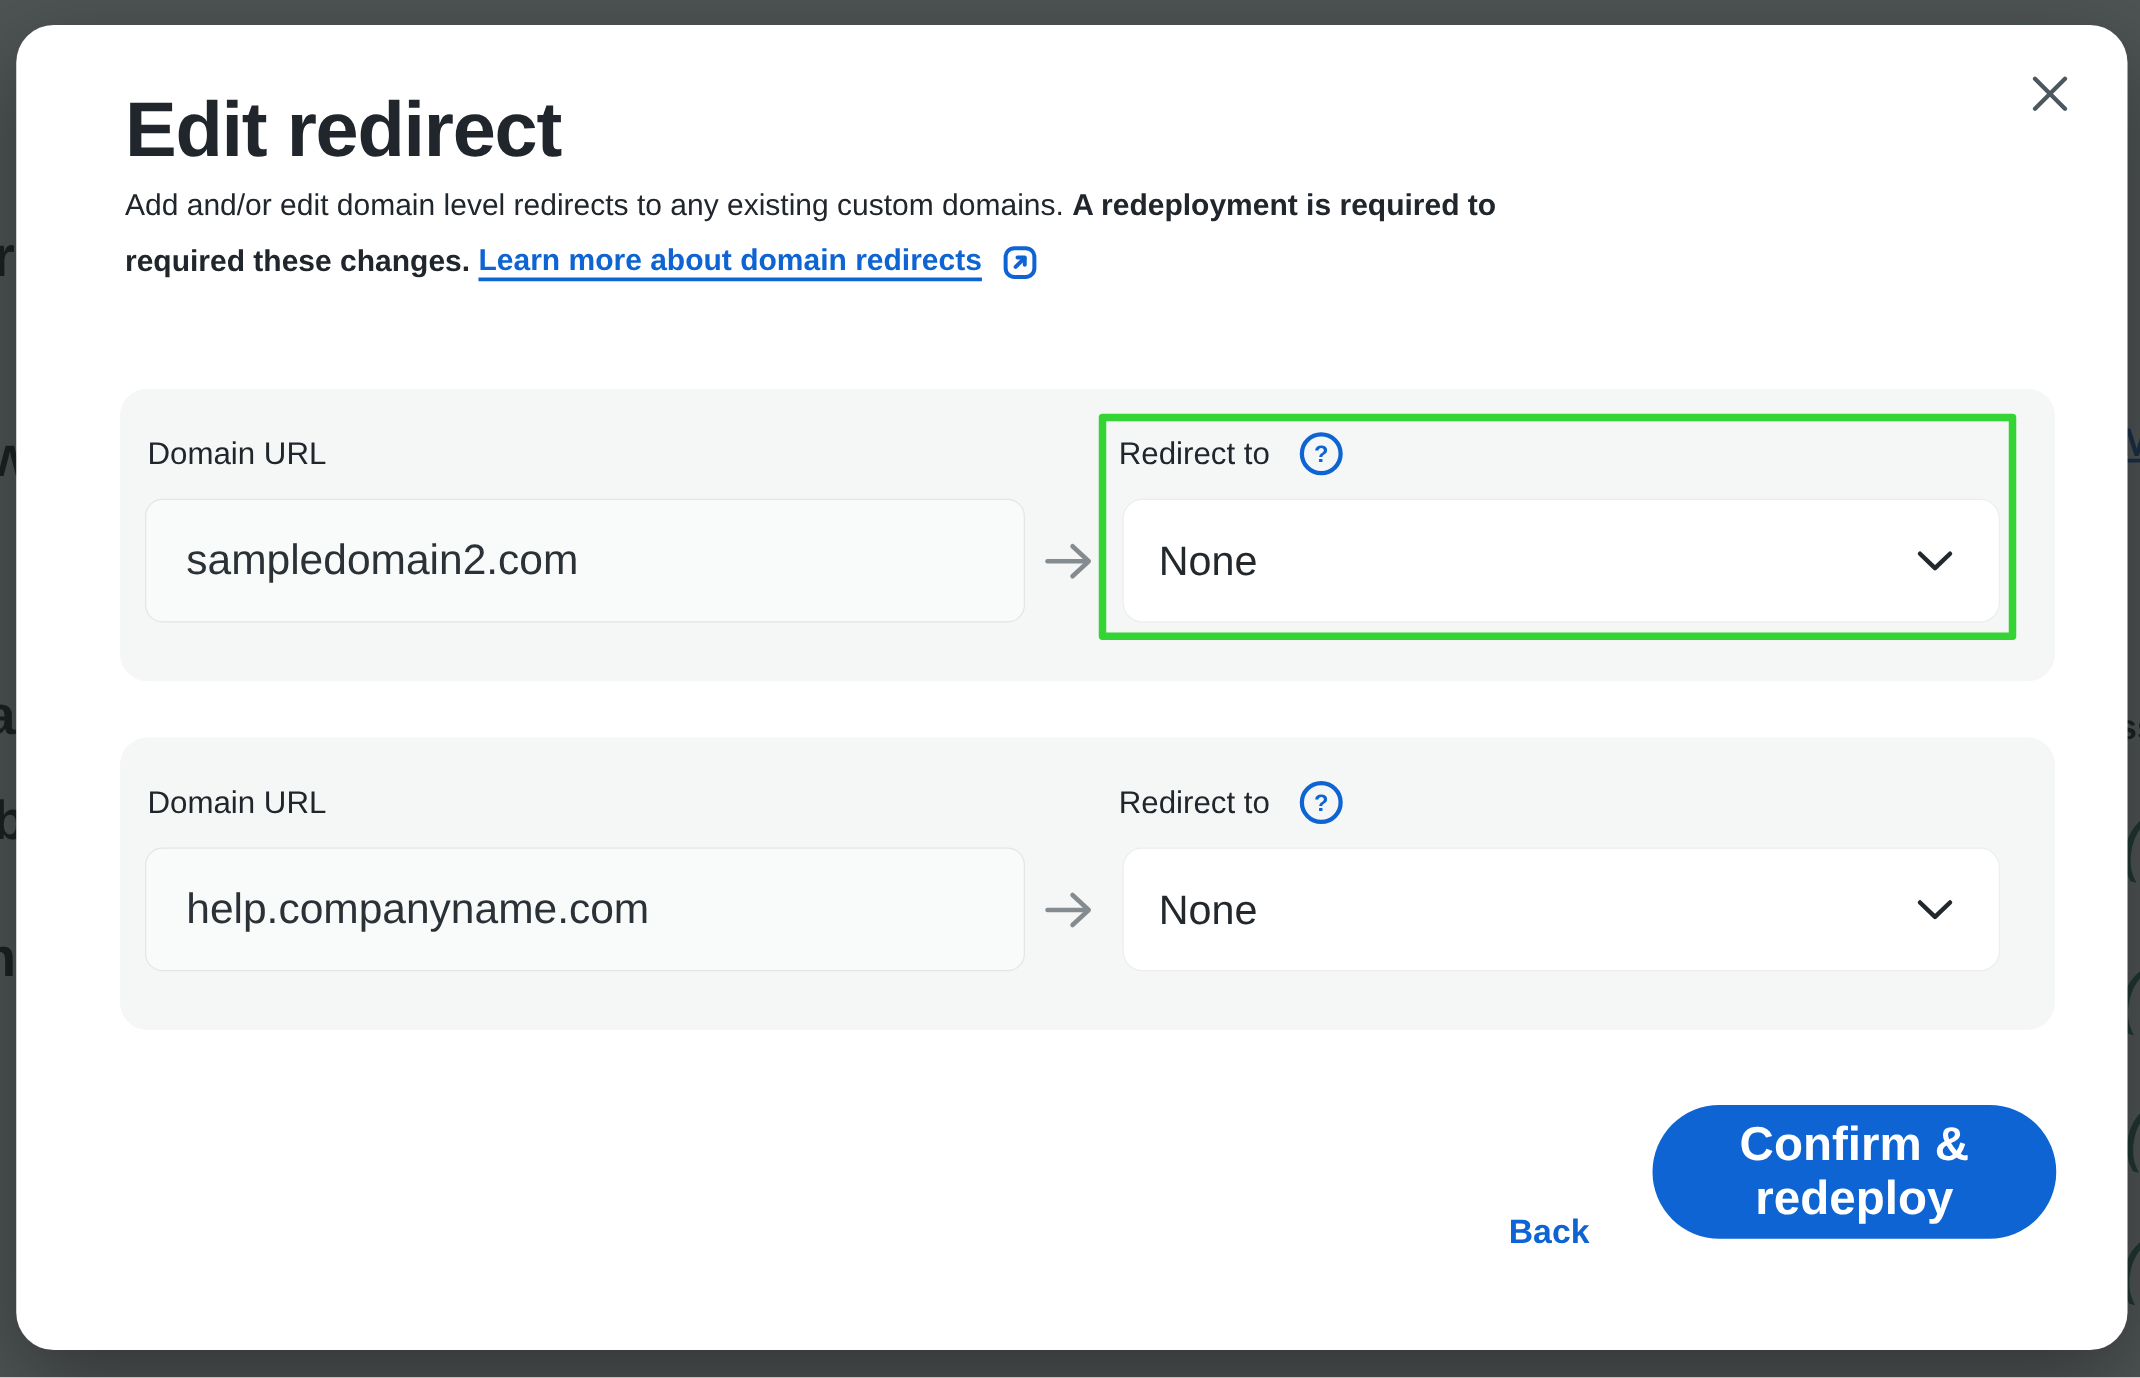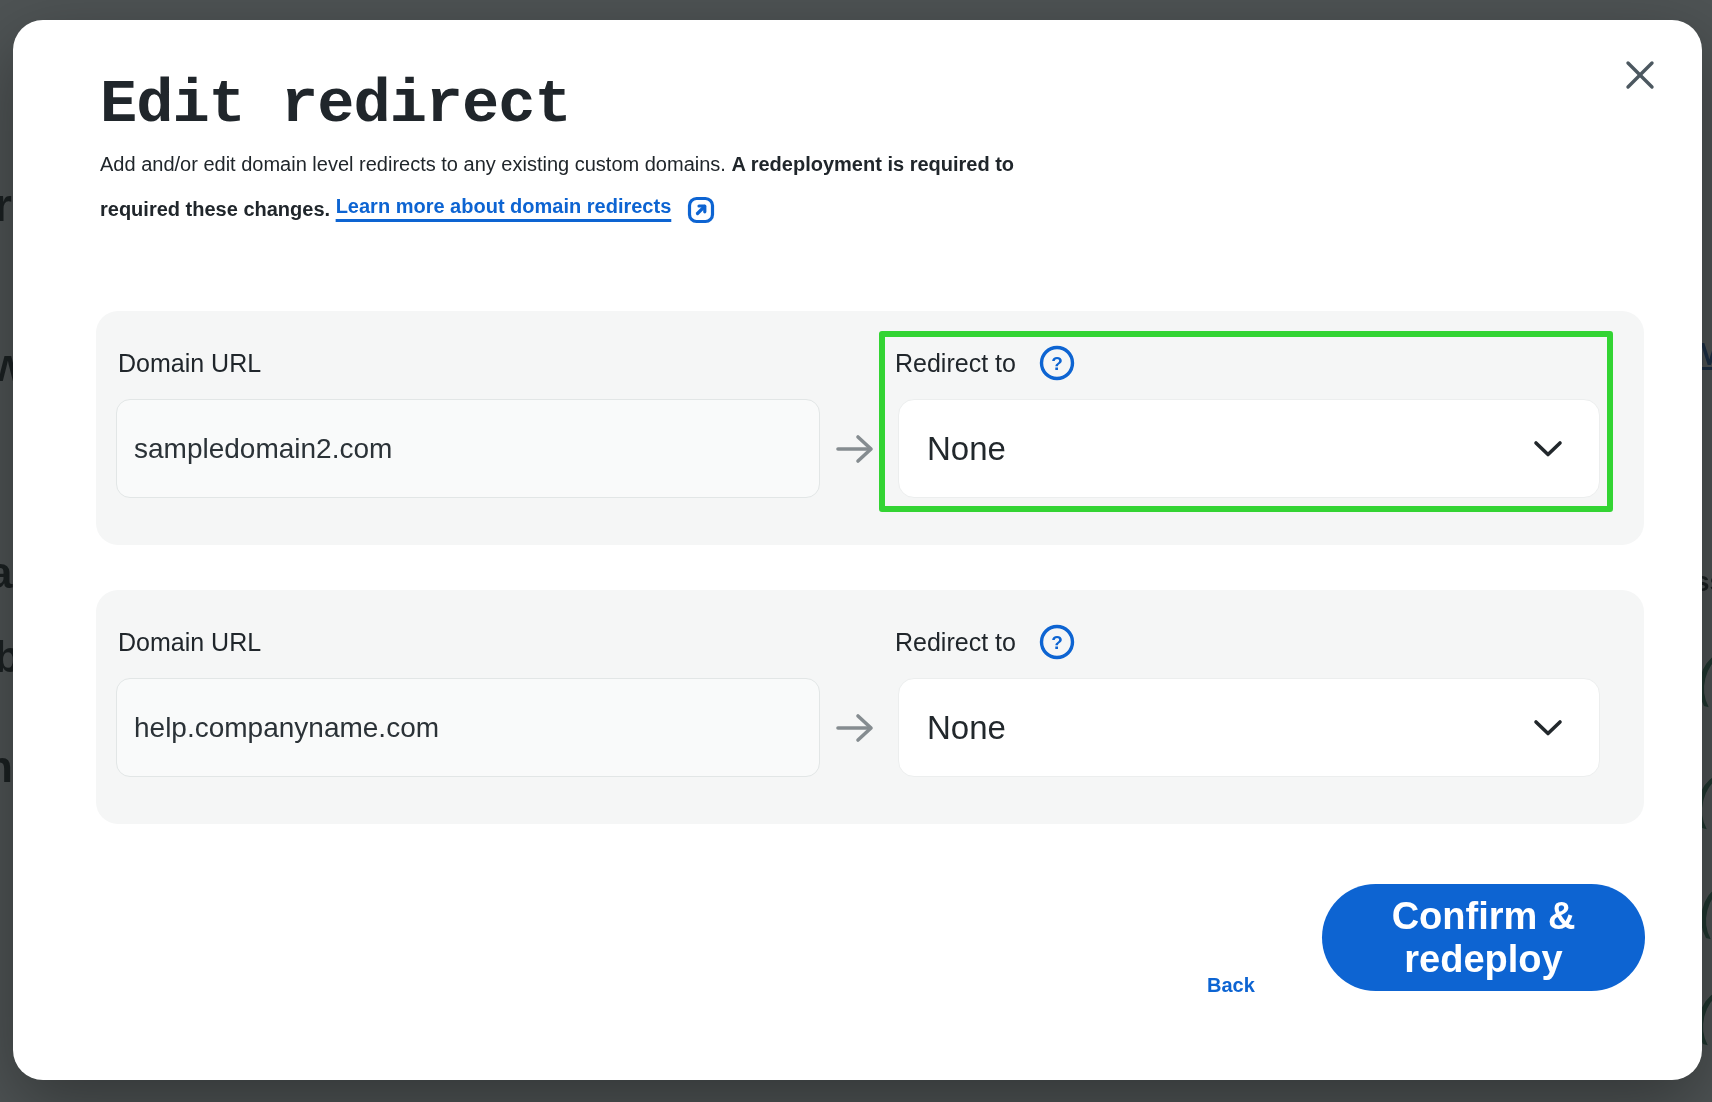--- a/index.html
+++ b/index.html
@@ -37,58 +37,58 @@
   .overlay{position:absolute;inset:0;background:var(--overlay);}
 
   
   .modal{position:absolute;left:13px;top:20px;width:1689px;height:1060px;
     background:var(--modal-bg);border-radius:30px;box-shadow:0 24px 70px rgba(0,0,0,0.35);}
 
   .close-btn{position:absolute;left:1603px;top:31px;width:48px;height:48px;
     display:flex;align-items:center;justify-content:center;cursor:pointer;background:none;border:none;}
 
   .modal-title{position:absolute;left:87px;top:48px;font-size:62px;line-height:74px;
-    font-weight:700;color:var(--text-dark);letter-spacing:-1px;font-family:Liberation Mono, monospace;}
+    font-weight:700;color:var(--text-dark);letter-spacing:-1px;}
 
-  .desc{position:absolute;left:87px;top:122px;font-size:20px;color:var(--text-dark);}
+  .desc{position:absolute;left:87px;top:122px;font-size:24px;color:var(--text-dark);}
   .desc-line{display:flex;align-items:center;height:45px;white-space:pre;}
   .desc b{font-weight:700;}
   .link{color:var(--accent-blue);font-weight:700;text-decoration:underline;
     text-decoration-thickness:2.5px;text-underline-offset:6px;cursor:pointer;display:inline-flex;align-items:flex-start;}
   .ext-icon{margin-left:15px;display:inline-flex;}
 
   
   .card{position:absolute;left:83px;width:1548px;height:234px;background:var(--card-bg);border-radius:22px;}
   .card.card1{top:291px;}
   .card.card2{top:570px;}
 
   .col-label{position:absolute;font-size:25px;font-weight:400;color:var(--text-dark);line-height:32px;}
   .domain-label{left:22px;top:36px;}
   .redirect-label{left:799px;top:36px;}
 
   .q-icon{position:absolute;left:942px;top:33px;width:38px;height:38px;cursor:pointer;}
 
   .input-box{position:absolute;left:20px;top:88px;width:704px;height:99px;
     background:var(--input-bg);border:1.5px solid var(--field-border);border-radius:14px;
-    display:flex;align-items:center;padding-left:17px;font-size:28px;color:#2b3237;}
+    display:flex;align-items:center;padding-left:32px;font-size:34px;color:#2b3237;}
 
   .arrow-wrap{position:absolute;left:736px;top:120px;width:48px;height:36px;
     display:flex;align-items:center;justify-content:center;}
 
   .select-box{position:absolute;left:802px;top:88px;width:702px;height:99px;
     background:#ffffff;border:1px solid #eceeee;border-radius:16px;cursor:pointer;
     display:flex;align-items:center;padding:0 36px 0 28px;font-size:33px;color:#22282c;}
   .select-value{flex:1;}
   .chevron{display:flex;}
 
   .green-highlight{position:absolute;left:783px;top:20px;width:734px;height:181px;
     border:6px solid var(--highlight-green);border-radius:3px;pointer-events:none;}
 
   
-  .back-link{position:absolute;left:1194px;top:948px;font-size:20px;font-weight:700;
+  .back-link{position:absolute;left:1194px;top:948px;font-size:27px;font-weight:700;
     color:var(--accent-blue);cursor:pointer;line-height:34px;background:none;border:none;}
   .confirm-btn{position:absolute;left:1309px;top:864px;width:323px;height:107px;border:none;
     border-radius:54px;background:var(--accent-blue);color:#ffffff;font-size:38px;font-weight:700;
     font-family:inherit;cursor:pointer;display:flex;align-items:center;justify-content:center;}
 </style>
 </head>
 <body>
 
 <div class="bg-layer">
   <span class="bg-frag l1">r</span>

